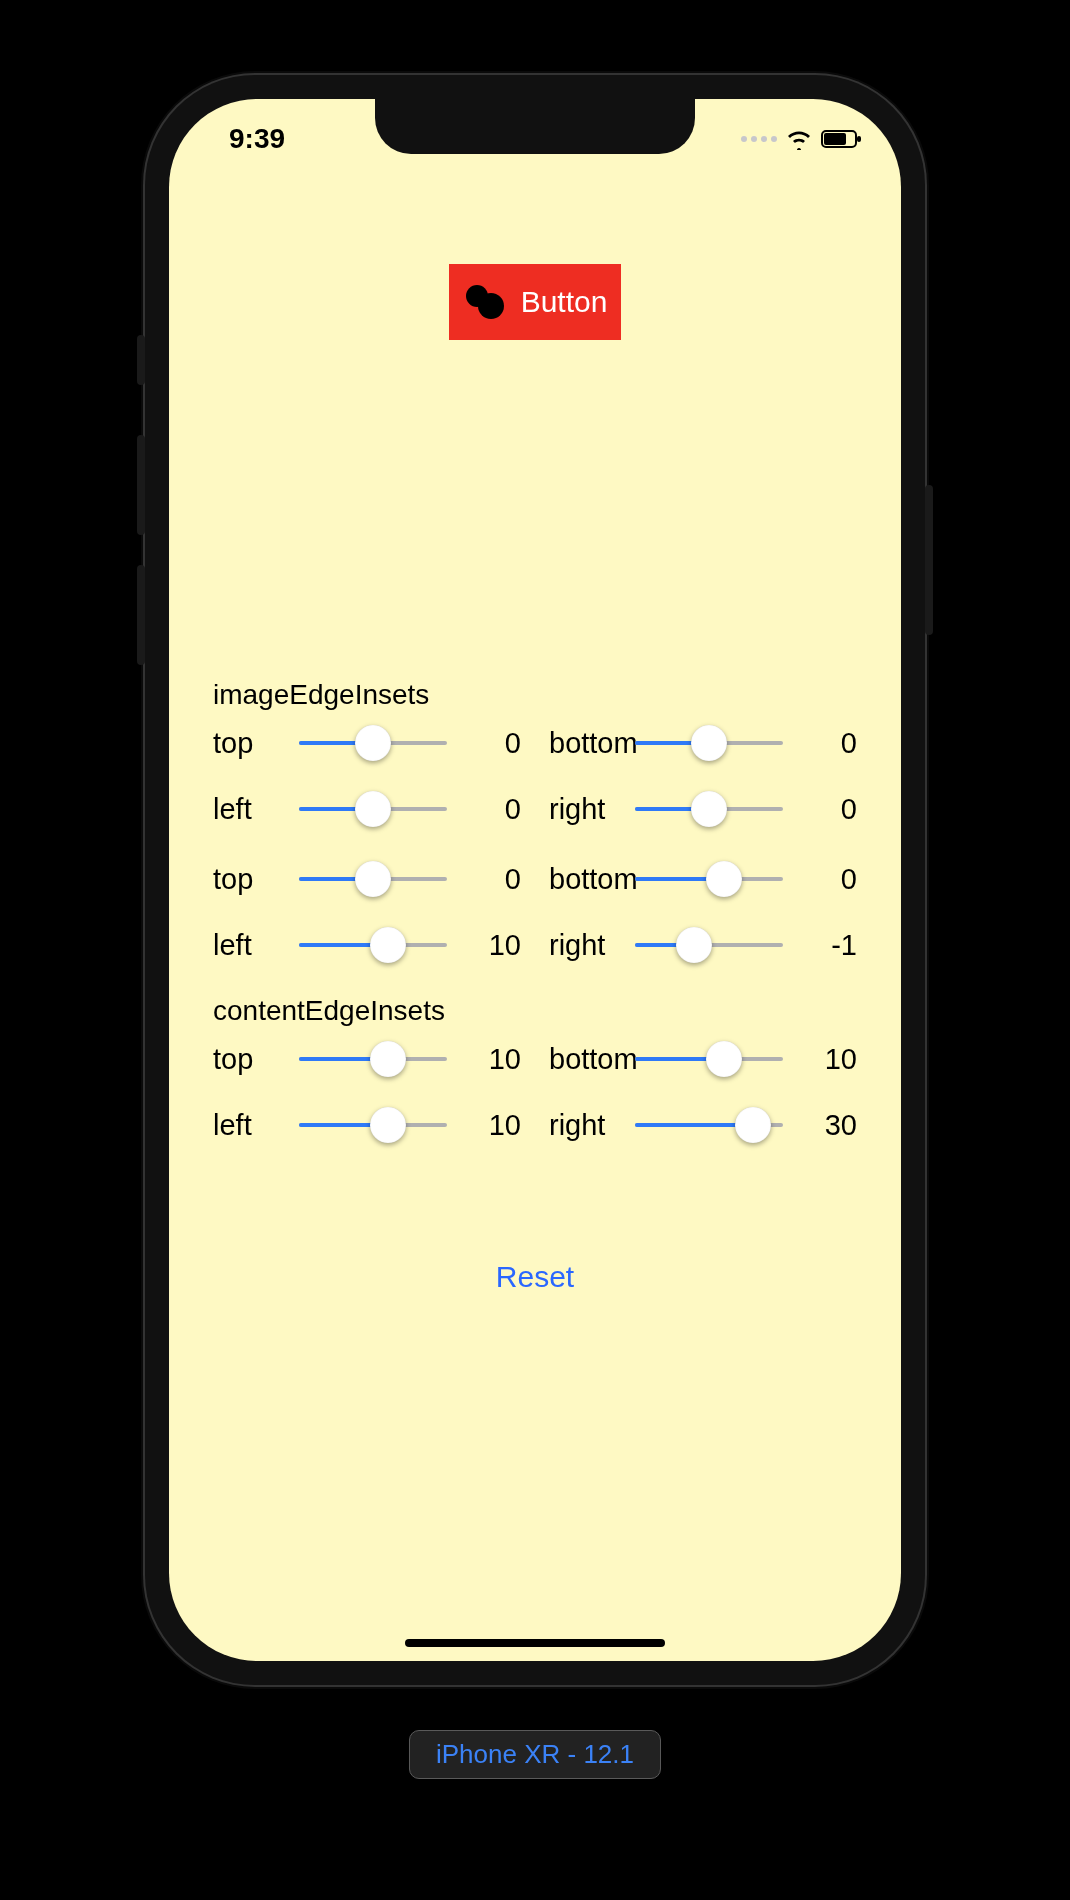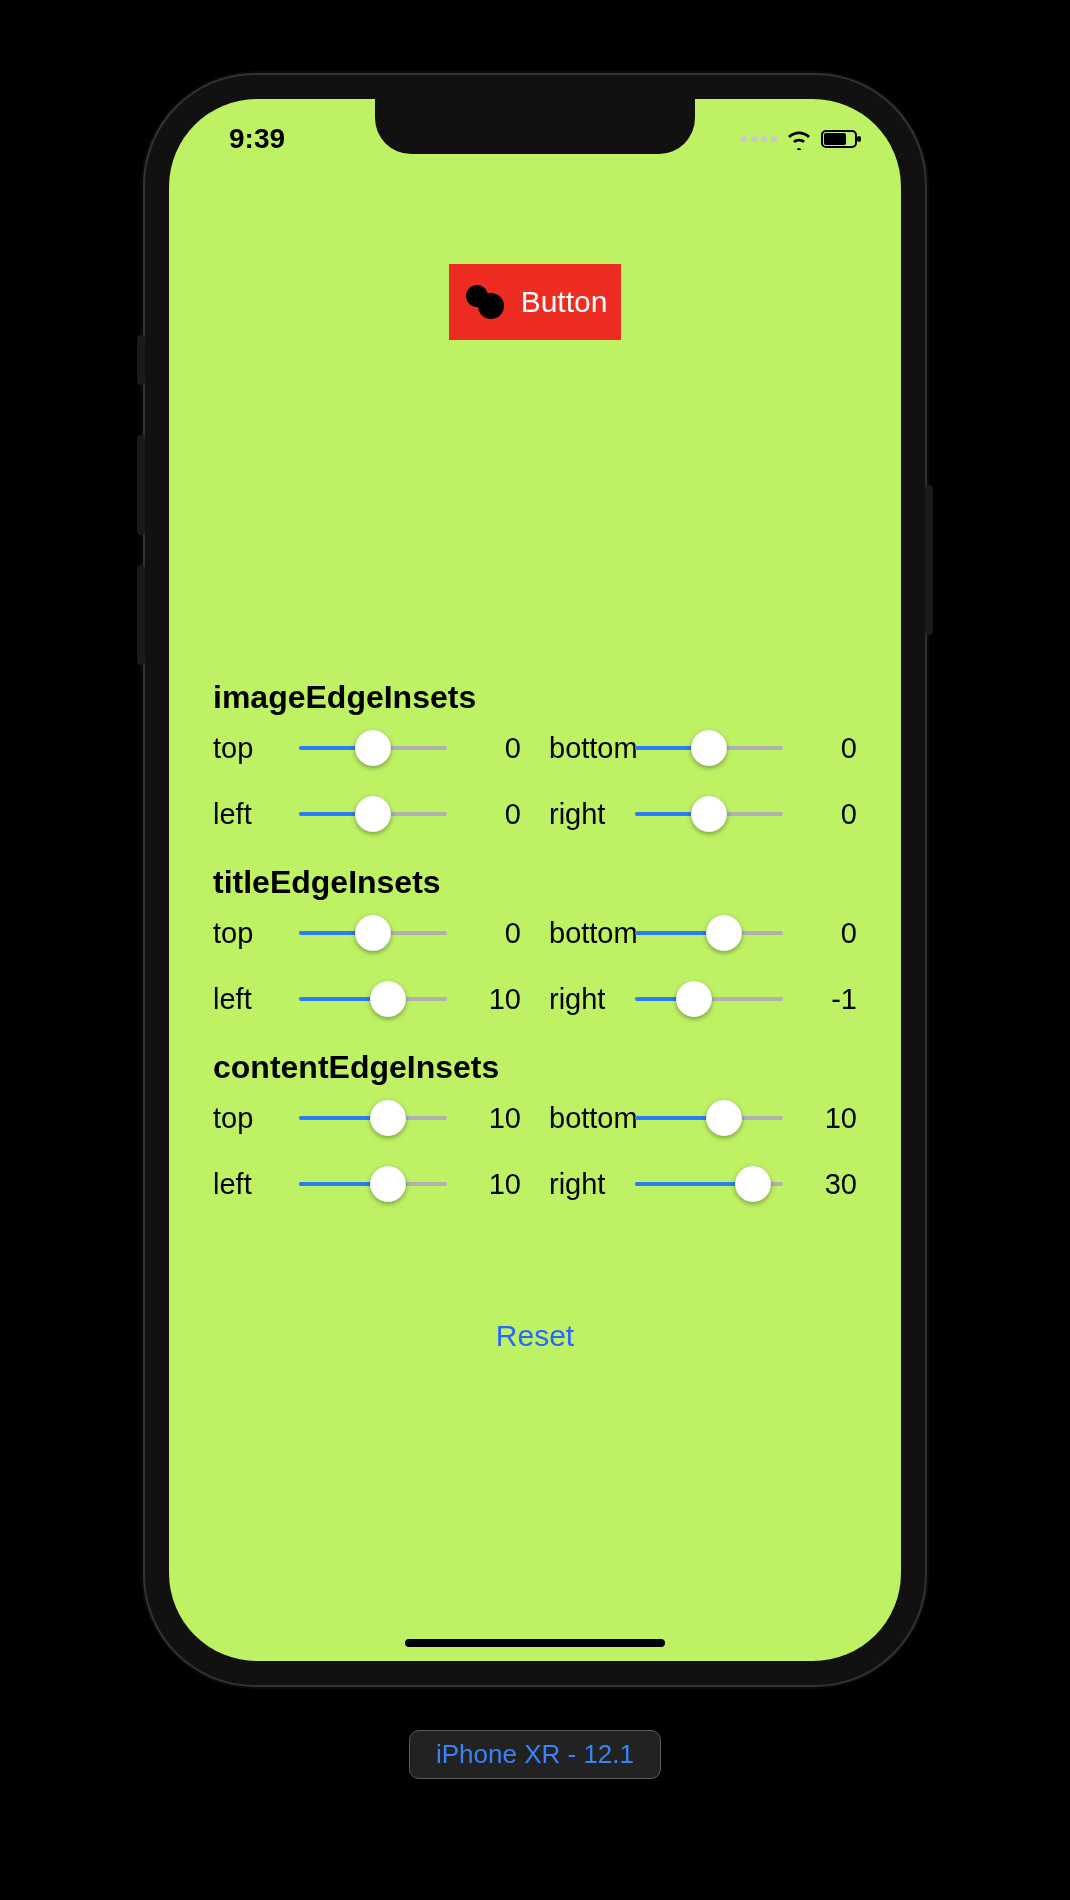--- a/index.html
+++ b/index.html
@@ -27,21 +27,21 @@
     top:75px;
     width:780px;
     height:1610px;
     background:#111;
     border-radius:110px;
     box-shadow:0 0 0 2px #333, 0 0 0 4px #0a0a0a;
   }
   .screen{
     position:absolute;
     left:24px; top:24px; right:24px; bottom:24px;
-    background:#bef264;
+    background:#fef9c3;
     border-radius:88px;
     overflow:hidden;
   }
   .notch{
     position:absolute;
     left:50%; top:0;
     transform:translateX(-50%);
     width:320px; height:55px;
     background:#111;
     border-radius:0 0 36px 36px;
@@ -114,22 +114,22 @@
     line-height:1;
     border:none;
   }
   .blob-icon{display:inline-block;}
   .blob-icon svg{display:block;}
 
   
   .section{margin-top:30px;}
   .section.first{margin-top:10px;}
   .section-title{
-    font-size:32px;
-    font-weight:700;
+    font-size:28px;
+    font-weight:400;
     color:#000;
     margin-bottom:12px;
   }
   .slider-grid{
     display:grid;
     grid-template-columns:1fr 1fr;
     column-gap:28px;
     row-gap:26px;
   }
   .slider-row{
@@ -285,21 +285,20 @@
               <div class="track"></div>
                 <div class="track-fill" style="width: 50%;"></div>
                 <div class="thumb" style="left: 50%;"></div>
             </div>
             <span class="val">0</span>
           </div>
         </div>
       </div>
 
       <div class="section">
-        <div class="section-title">titleEdgeInsets</div>
         <div class="slider-grid">
           <div class="slider-row">
             <span class="lbl">top</span>
             <div class="slider">
               <div class="track"></div>
                 <div class="track-fill" style="width: 50%;"></div>
                 <div class="thumb" style="left: 50%;"></div>
             </div>
             <span class="val">0</span>
           </div>

